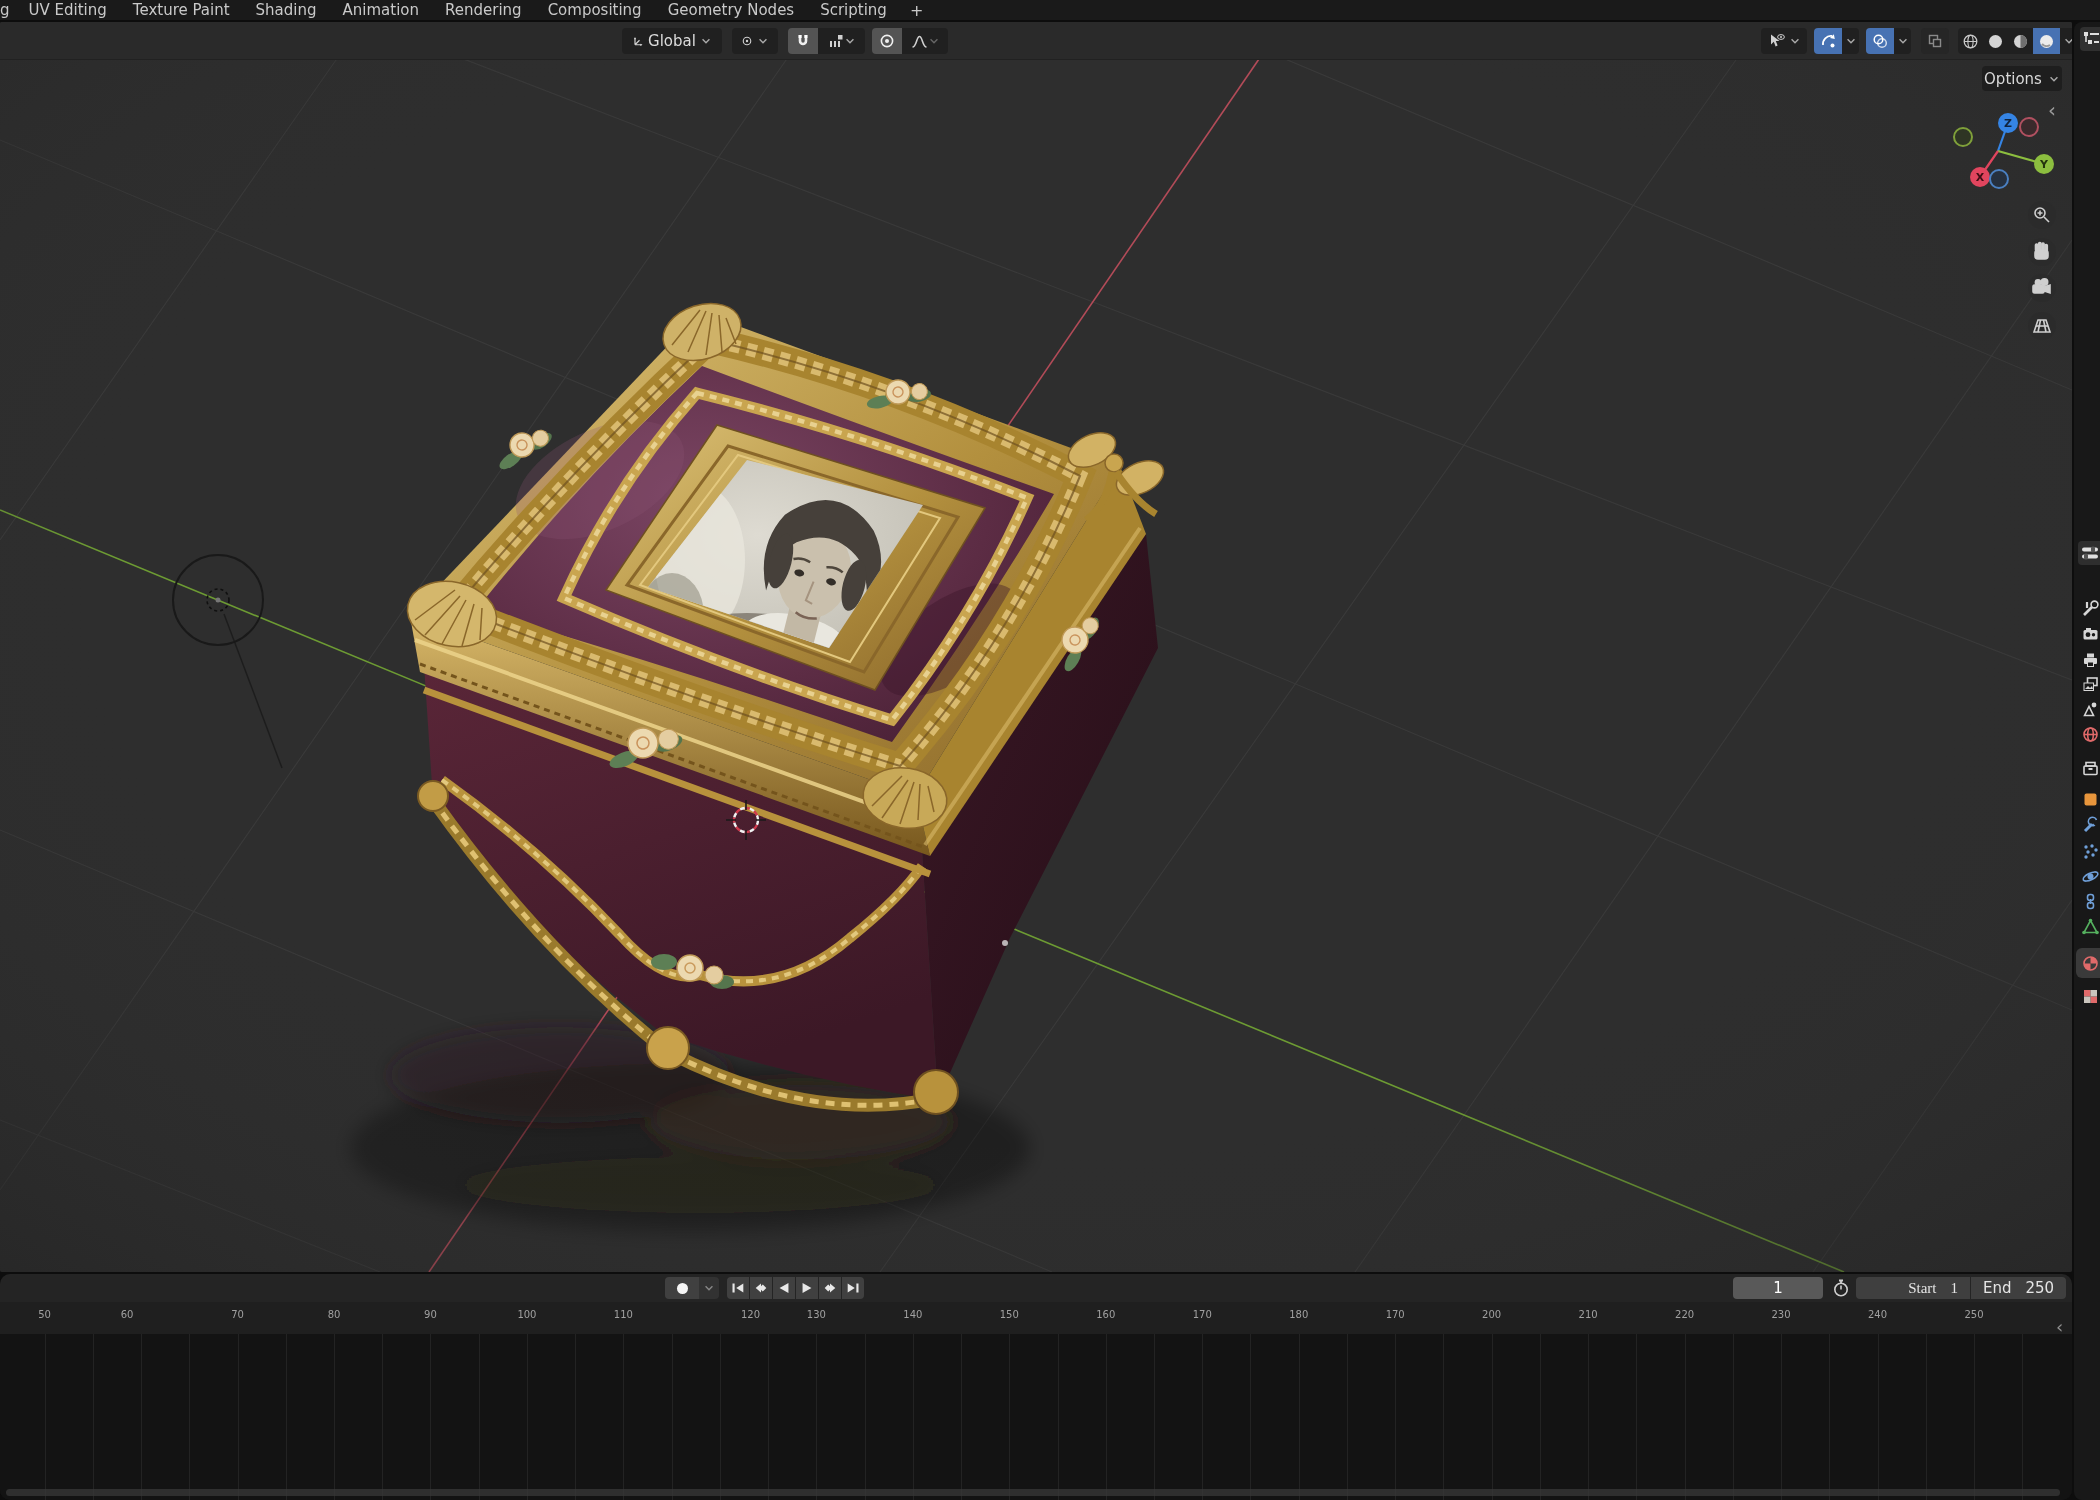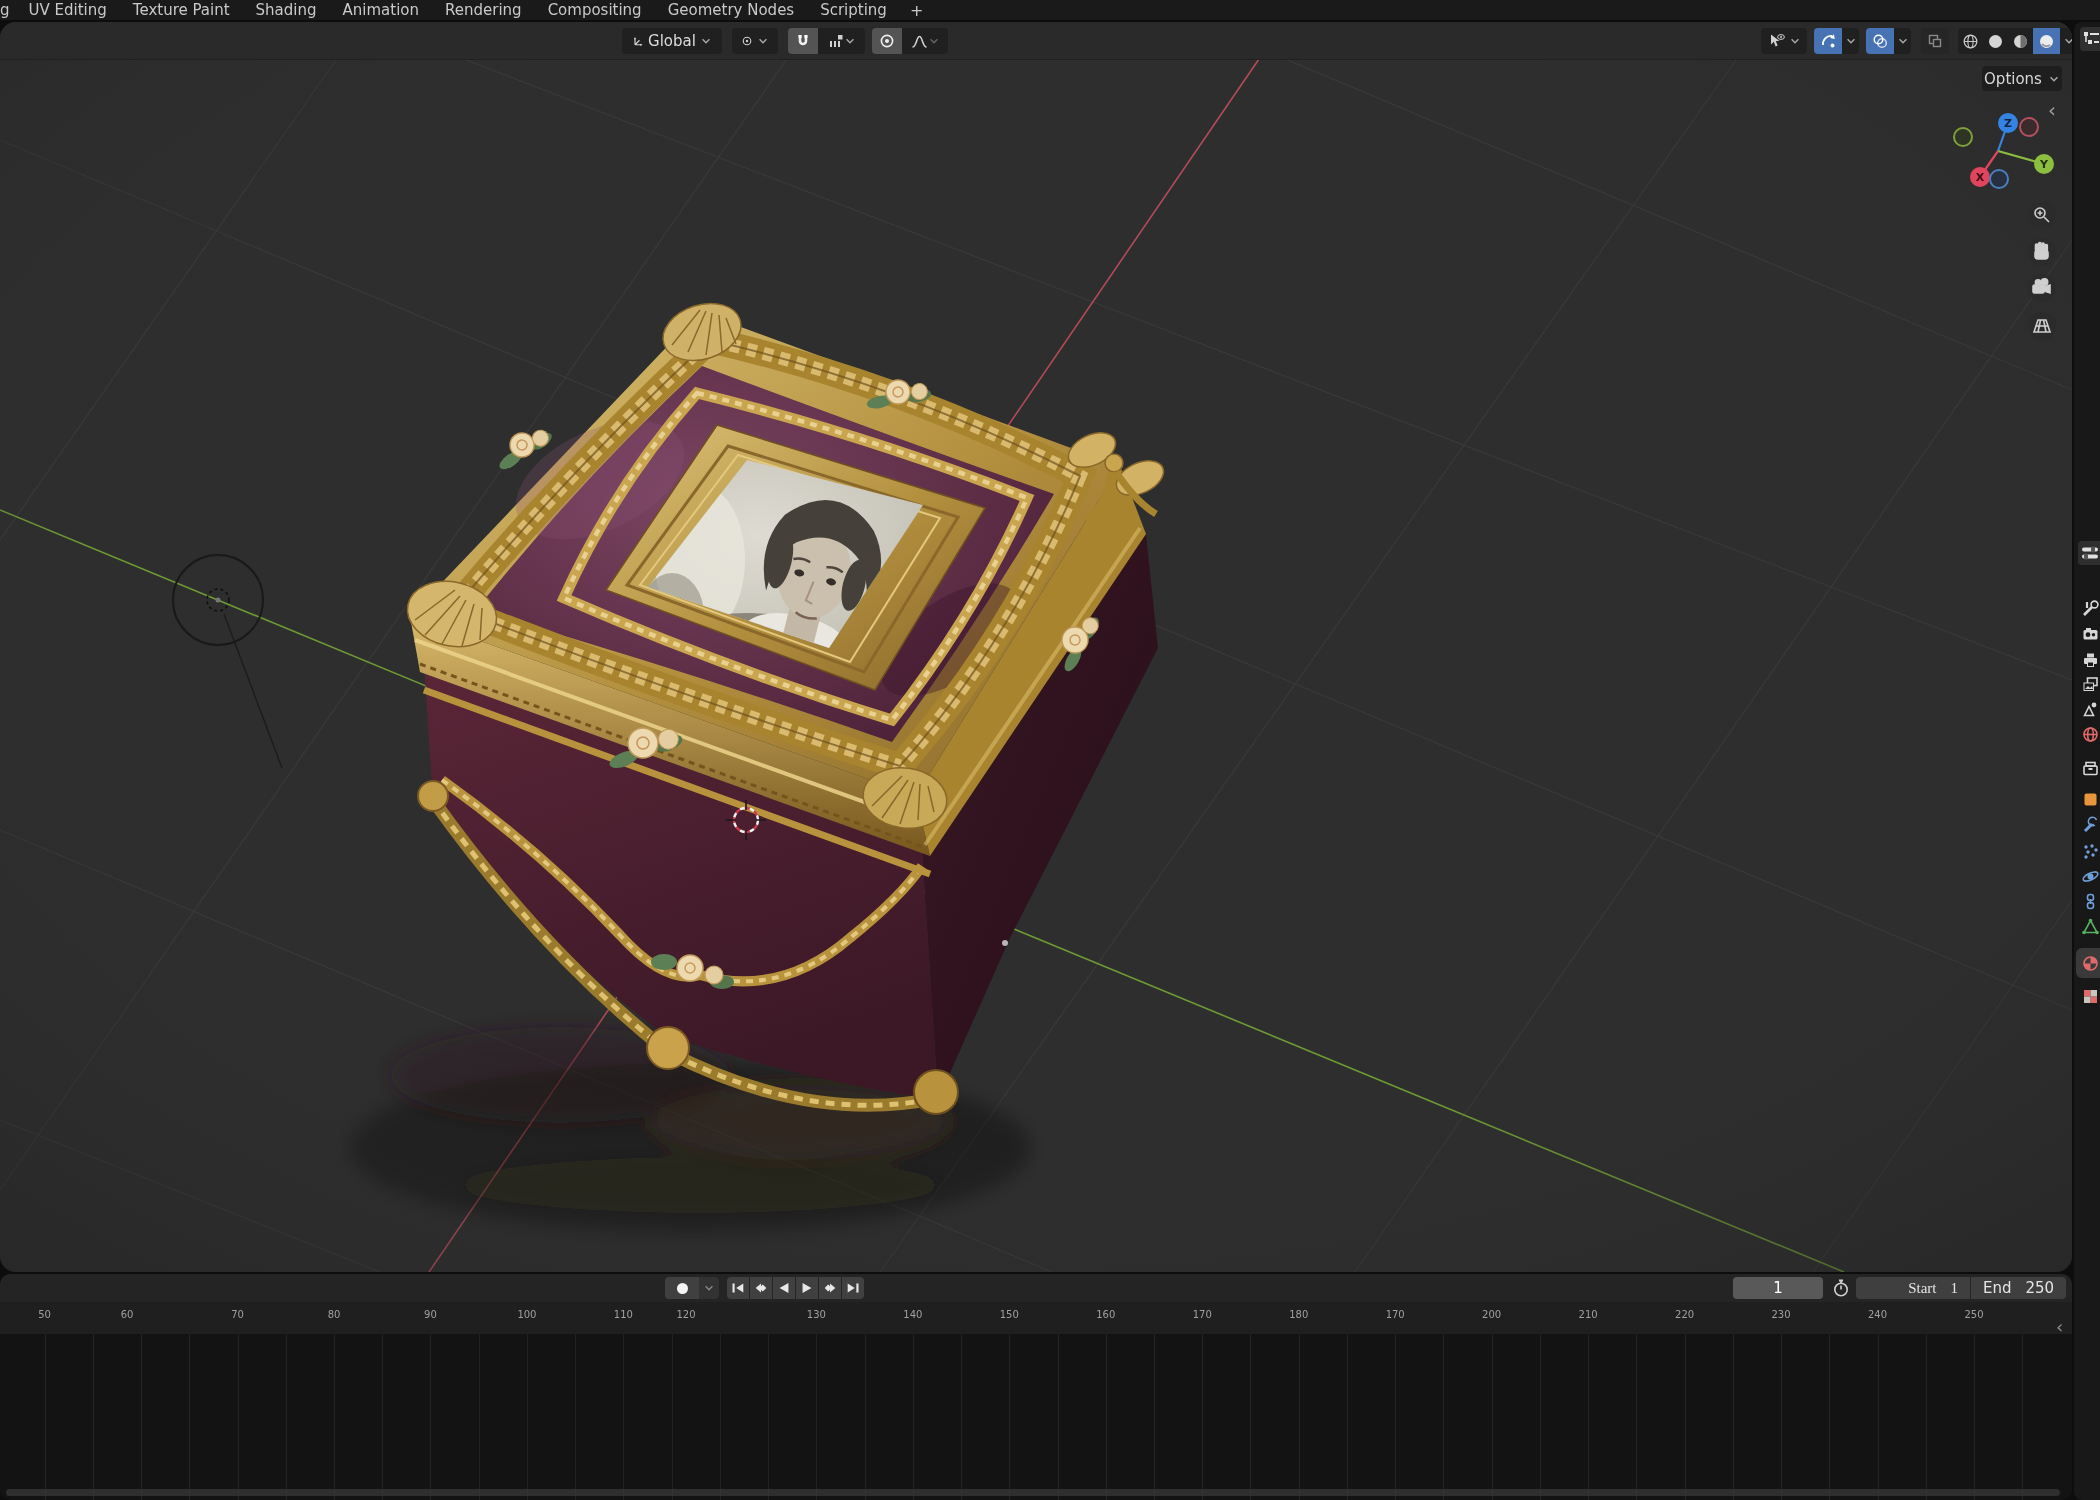--- a/index.html
+++ b/index.html
@@ -8,21 +8,21 @@
 
   
   #topbar { position:absolute; left:0; top:0; width:2100px; height:20px; background:#1a1a1a;
     display:flex; align-items:center; }
   .ws-tab { color:#c9c9c9; font-size:15px; padding:0 13px; height:20px; line-height:20px; white-space:nowrap; }
   .ws-tab.partial { padding:0 6px 0 0; }
   .ws-add { color:#c9c9c9; font-size:16px; padding:0 10px; }
 
   
   #viewport { position:absolute; left:0; top:22px; width:2072px; height:1250px;
-    background:#2e2e2e; border-radius:16px; overflow:hidden; }
+    background:#2e2e2e; border-radius:2px; overflow:hidden; }
   #vp-header { position:absolute; left:0; top:0; width:100%; height:38px; background:#2a2a2a;
     border-bottom:1px solid #212121; z-index:5; }
   .hbtn { position:absolute; top:6px; height:26px; background:#202020; border-radius:4px;
     display:flex; align-items:center; justify-content:center; gap:4px; color:#dcdcdc; font-size:15px; }
   .hbtn.dim  { background:#262626; }
   .seg { display:flex; align-items:center; justify-content:center; height:26px; }
   .chev { width:12px; height:12px; flex:0 0 auto; }
   .grp { position:absolute; top:6px; display:flex; }
   .grp > .seg { background:#202020; }
   .grp > .seg:first-child { border-radius:4px 0 0 4px; }
@@ -553,21 +553,21 @@
     </div>
   </div>
   <div id="tl-ruler">
       <div class="ruler-num" style="left: 44.6px;">50</div>
       <div class="ruler-num" style="left: 127px;">60</div>
       <div class="ruler-num" style="left: 237.54px;">70</div>
       <div class="ruler-num" style="left: 334.01px;">80</div>
       <div class="ruler-num" style="left: 430.48px;">90</div>
       <div class="ruler-num" style="left: 526.95px;">100</div>
       <div class="ruler-num" style="left: 623.42px;">110</div>
-      <div class="ruler-num" style="left: 686px;">120</div>
+      <div class="ruler-num" style="left: 730px; text-align: right;">120</div>
       <div class="ruler-num" style="left: 816.36px;">130</div>
       <div class="ruler-num" style="left: 912.83px;">140</div>
       <div class="ruler-num" style="left: 1009.3px;">150</div>
       <div class="ruler-num" style="left: 1105.77px;">160</div>
       <div class="ruler-num" style="left: 1202.24px;">170</div>
       <div class="ruler-num" style="left: 1298.71px;">180</div>
       <div class="ruler-num" style="left: 1395.18px;">170</div>
       <div class="ruler-num" style="left: 1491.65px;">200</div>
       <div class="ruler-num" style="left: 1588.12px;">210</div>
       <div class="ruler-num" style="left: 1684.59px;">220</div>

